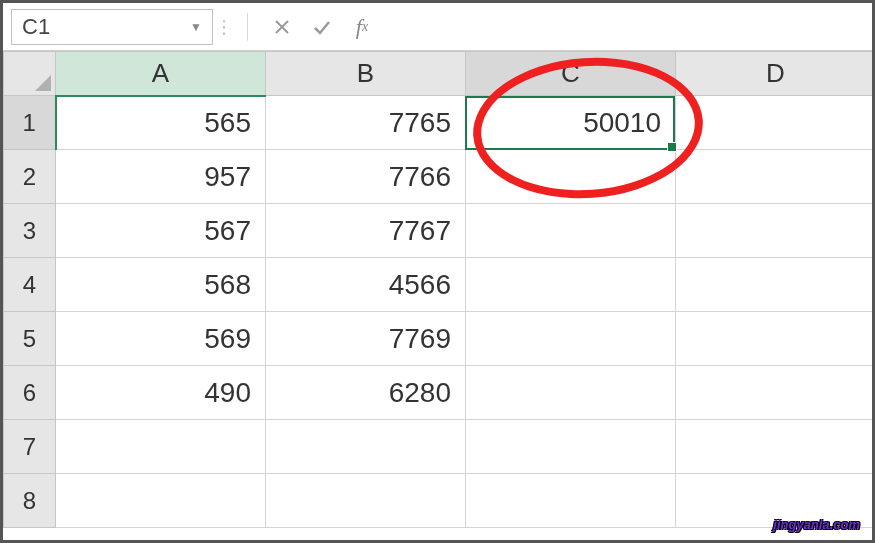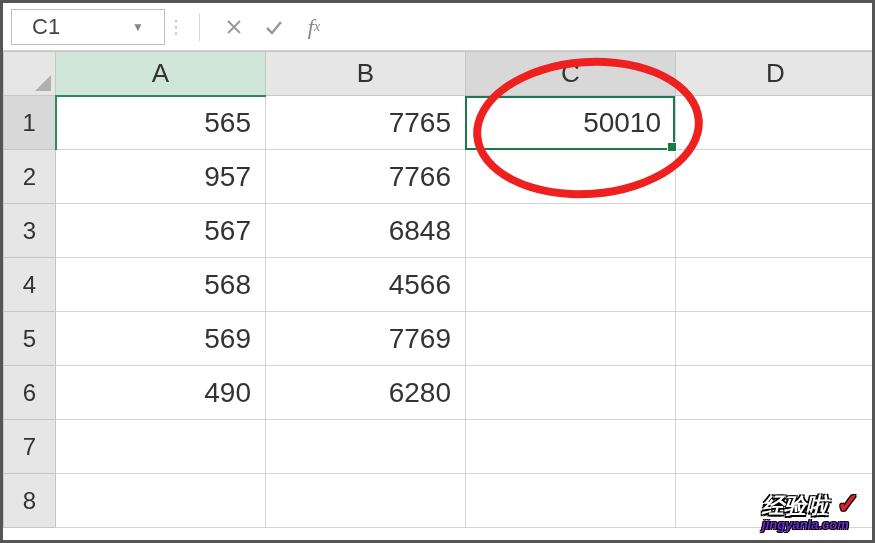--- a/index.html
+++ b/index.html
@@ -19,26 +19,26 @@
     .formula-bar {
       display: flex;
       align-items: center;
       height: 48px;
       border-bottom: 1px solid #d0d0d0;
       background: #fff;
       padding: 5px 8px;
       gap: 0;
     }
     .name-box {
-      width: 154px;
+      width: 202px;
       height: 36px;
       border: 1px solid #c0c0c0;
       display: flex;
       align-items: center;
-      padding: 0 20px;
+      padding: 0 10px;
       font-size: 22px;
       color: #444;
       background: #fff;
       position: relative;
     }
     .name-box-dropdown {
       margin-left: auto;
       color: #888;
       font-size: 12px;
     }
@@ -258,21 +258,21 @@
       <tr>
         <td class="row-header">2</td>
         <td class="cell">957</td>
         <td class="cell">7766</td>
         <td class="cell"></td>
         <td class="cell"></td>
       </tr>
       <tr>
         <td class="row-header">3</td>
         <td class="cell">567</td>
-        <td class="cell">6848</td>
+        <td class="cell">7767</td>
         <td class="cell"></td>
         <td class="cell"></td>
       </tr>
       <tr>
         <td class="row-header">4</td>
         <td class="cell">568</td>
         <td class="cell">4566</td>
         <td class="cell"></td>
         <td class="cell"></td>
       </tr>
@@ -306,18 +306,14 @@
       </tr>
     </tbody>
   </table>
 
   <div class="selected-cell" style="left:462px; top:45px; width:210px; height:54px;"></div>
 
   <div class="red-circle" style="left:470px; top:7px; width:230px; height:140px;"></div>
 </div>
 
 <div class="watermark">
-  <div>
-    <span class="wm-text">经验啦</span>
-    <span class="wm-check">✓</span>
-  </div>
   <div class="wm-url">jingyanla.com</div>
 </div>
 
 </body></html>

